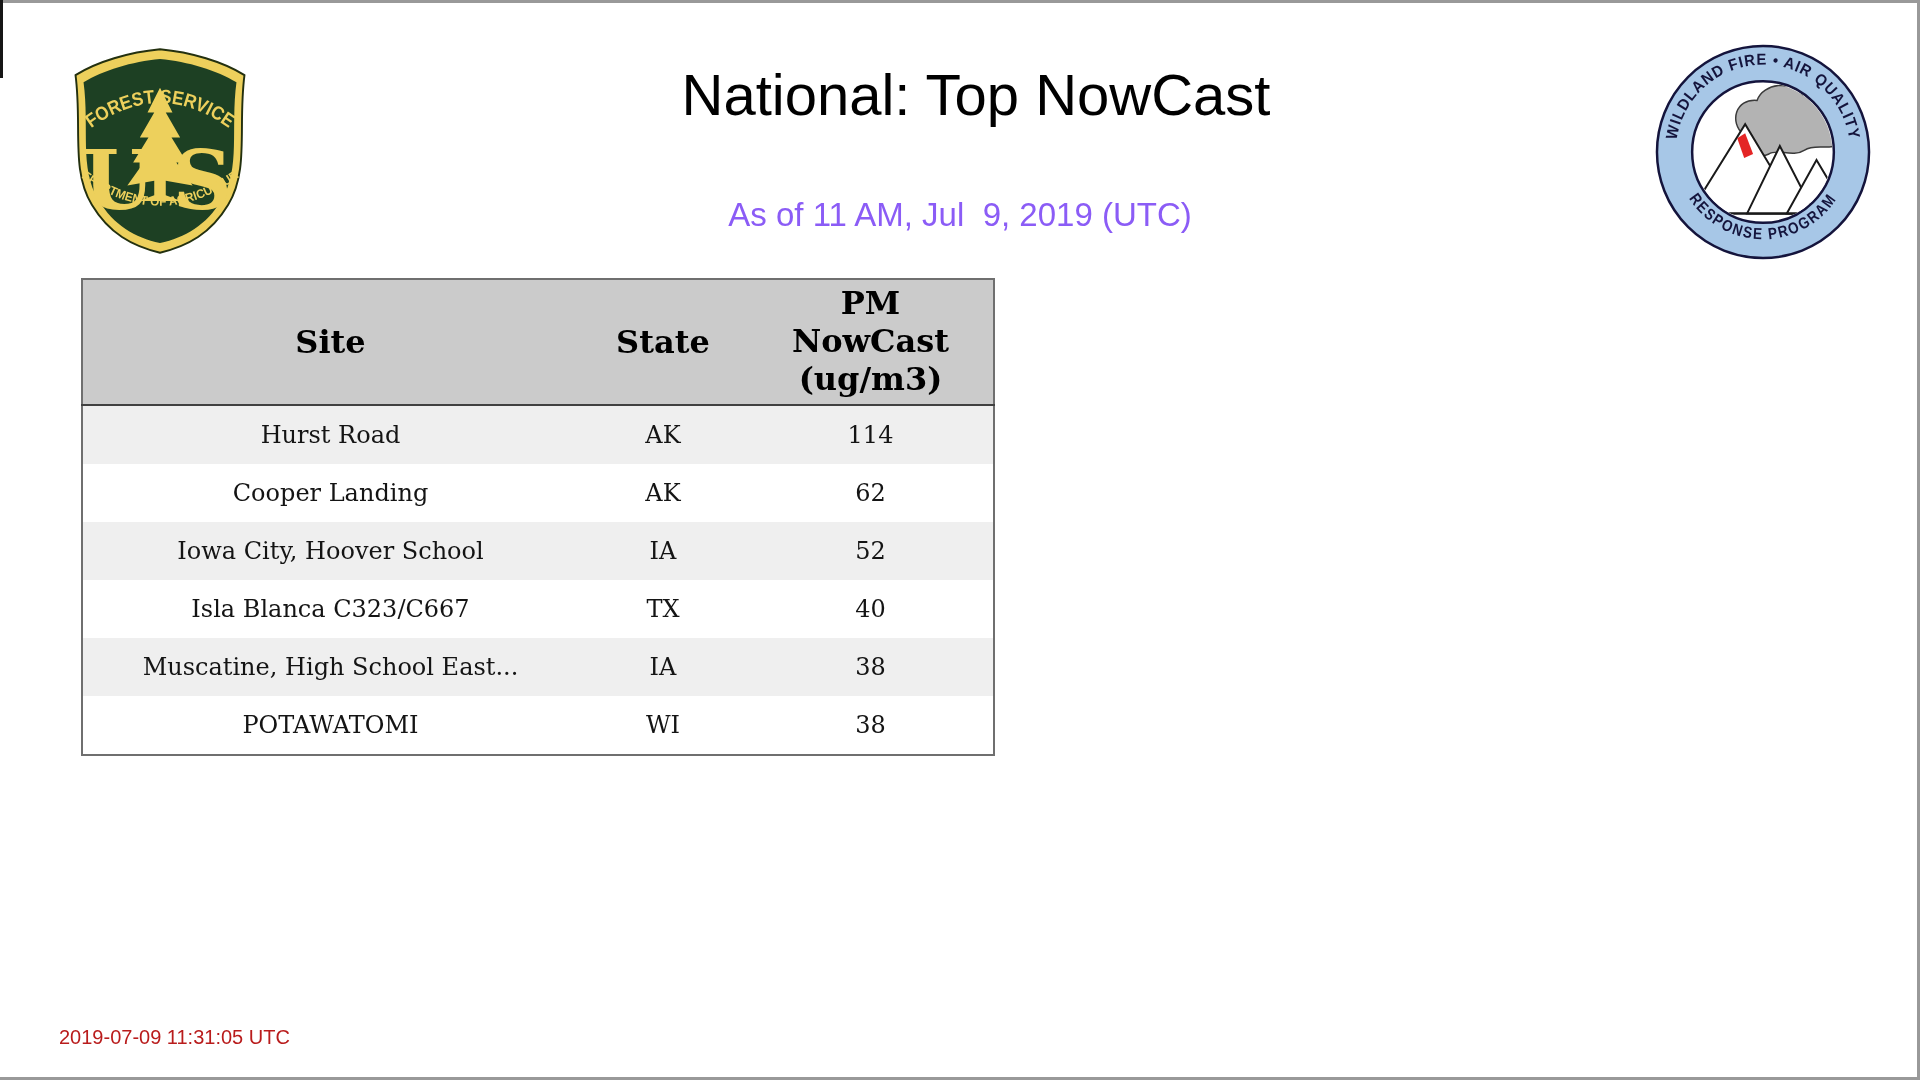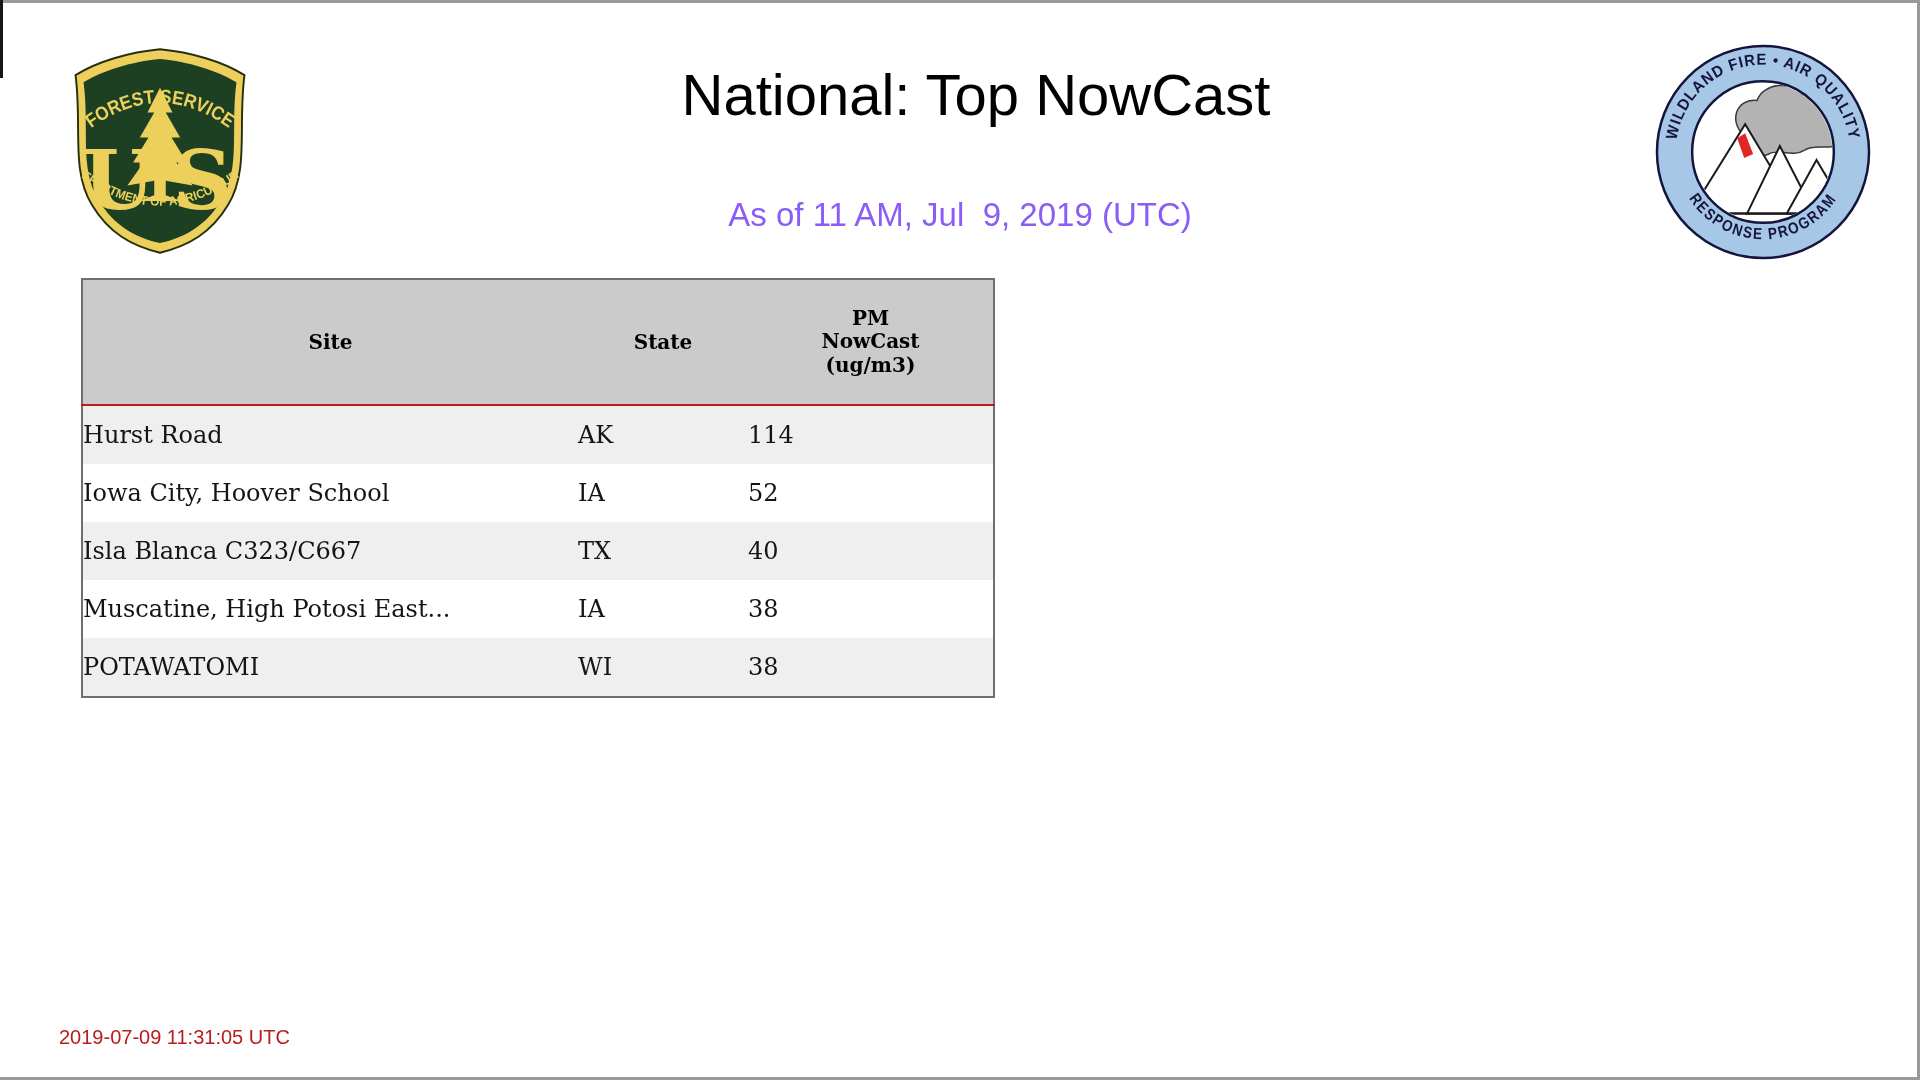--- a/index.html
+++ b/index.html
@@ -37,26 +37,26 @@
     position:absolute; left:81px; top:278px;
     border-collapse:collapse; table-layout:fixed;
     font-family:"DejaVu Serif","Liberation Serif",serif;
     border:2px solid #6f6f6f;
   }
   .nowcast-table col.c-site  { width:496px; }
   .nowcast-table col.c-state { width:170px; }
   .nowcast-table col.c-pm    { width:246px; }
   .nowcast-table thead th {
     background:#cbcbcb; height:124px; vertical-align:middle;
-    font-size:20px; font-weight:bold; color:#000; text-align:center;
-    border-bottom:2px solid #b91c1c; padding:0;
+    font-size:32px; font-weight:bold; color:#000; text-align:center;
+    border-bottom:2px solid #404040; padding:0;
   }
   .pm-header-lines { line-height:1.18; }
   .nowcast-table tbody td {
-    height:58px; vertical-align:middle; 
+    height:58px; vertical-align:middle; text-align:center;
     font-size:24px; color:#141414; padding:0;margin-top:36px;
   }
   .nowcast-table tbody tr:nth-child(odd)  { background:#efefef; }
   .nowcast-table tbody tr:nth-child(even) { background:#ffffff; }
 
   .footer-timestamp {
     position:absolute; left:59px; top:1026px;
     font-size:20px; color:#b91c1c; font-weight:400;
   }
 </style>
@@ -148,31 +148,36 @@
         </th>
       </tr>
     </thead>
     <tbody>
         <tr>
         <td>Hurst Road</td>
         <td>AK</td>
         <td>114</td>
       </tr>
         <tr>
+        <td>Cooper Landing</td>
+        <td>AK</td>
+        <td>62</td>
+      </tr>
+        <tr>
         <td>Iowa City, Hoover School</td>
         <td>IA</td>
         <td>52</td>
       </tr>
         <tr>
         <td>Isla Blanca C323/C667</td>
         <td>TX</td>
         <td>40</td>
       </tr>
         <tr>
-        <td>Muscatine, High Potosi East...</td>
+        <td>Muscatine, High School East...</td>
         <td>IA</td>
         <td>38</td>
       </tr>
         <tr>
         <td>POTAWATOMI</td>
         <td>WI</td>
         <td>38</td>
       </tr>
       </tbody>
   </table>

